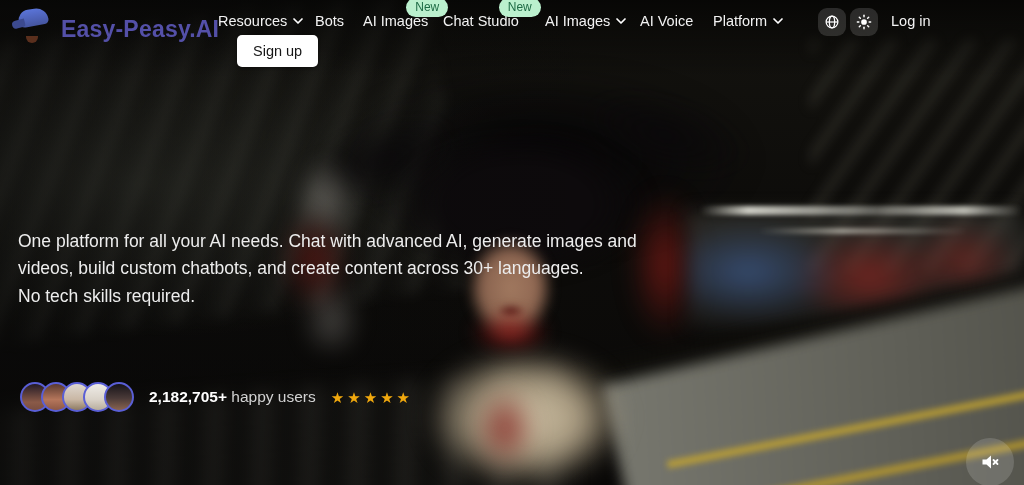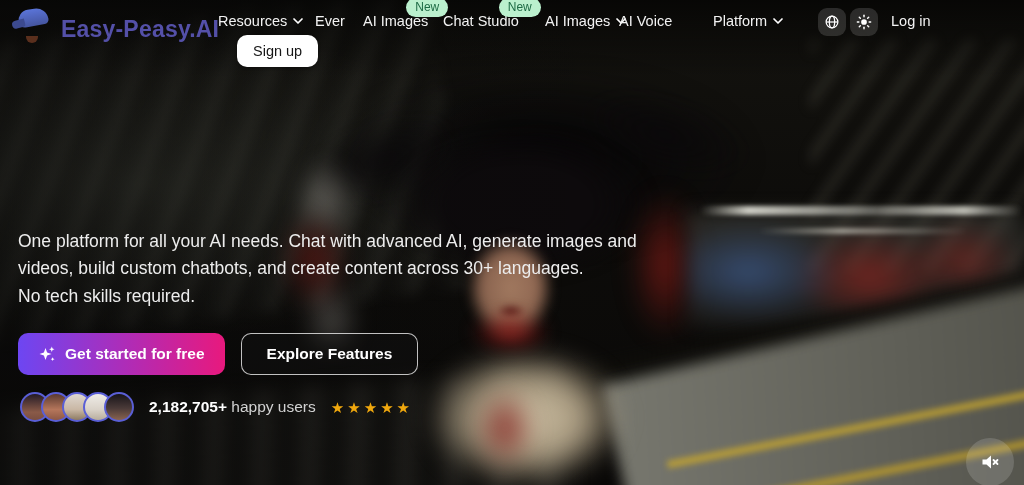--- a/index.html
+++ b/index.html
@@ -81,34 +81,34 @@
   .logo-text{font-size:23px;font-weight:700;color:#5450a8;letter-spacing:.2px;}
 
   .nav-item{position:absolute;top:13px;display:flex;align-items:center;gap:5px;color:#f2f2f2;
     font-size:14.5px;font-weight:500;cursor:pointer;white-space:nowrap;}
   .badge{position:absolute;top:-15px;font-size:12px;font-weight:500;color:#1e6b45;background:#bbf0ce;
     padding:2px 9px 3px;border-radius:999px;}
   .icon-btn{position:absolute;top:8px;width:28px;height:28px;border-radius:9px;border:none;cursor:pointer;
     background:rgba(255,255,255,.14);display:flex;align-items:center;justify-content:center;padding:0;}
   .login{position:absolute;left:891px;top:13px;color:#f2f2f2;font-size:14.5px;font-weight:500;cursor:pointer;}
   .signup-btn{position:absolute;left:237px;top:35px;background:#fff;color:#161616;border:none;cursor:pointer;
-    font-size:14.5px;font-weight:500;padding:8px 16px;border-radius:10px;box-shadow:0 1px 3px rgba(0,0,0,.35);}
+    font-size:14.5px;font-weight:500;padding:8px 16px;border-radius:5px;box-shadow:0 1px 3px rgba(0,0,0,.35);}
 
   
   .hero-title{position:absolute;left:18px;top:146px;margin:0;width:940px;color:#fff;
     font-size:46px;line-height:1.15;font-weight:700;letter-spacing:-1px;}
   .hero-desc{position:absolute;left:18px;top:228px;margin:0;width:655px;color:#ededed;
     font-size:17.5px;line-height:1.57;font-weight:400;white-space:pre-line;}
   .cta-row{position:absolute;left:18px;top:333px;display:flex;gap:16px;align-items:center;}
   .btn-primary{display:flex;align-items:center;gap:9px;height:42px;padding:0 20px;border:none;cursor:pointer;
     border-radius:10px;color:#fff;font-size:15.5px;font-weight:700;
     background:linear-gradient(90deg,#6d46f2 0%,#b22bb4 55%,#e8197d 100%);}
   .btn-secondary{height:42px;padding:0 25px;cursor:pointer;border-radius:10px;color:#fff;
     font-size:15.5px;font-weight:700;background:rgba(22,22,22,.30);border:1px solid rgba(255,255,255,.75);}
-  .proof{position:absolute;left:20px;top:392px;display:flex;align-items:center;}
+  .proof{position:absolute;left:20px;top:382px;display:flex;align-items:center;}
   .avatars{display:flex;}
   .avatar{width:30px;height:30px;border-radius:50%;border:2px solid #5a5fd6;margin-left:-9px;}
   .avatar:first-child{margin-left:0;}
   .av1{background:linear-gradient(180deg,#241b26 0%,#8a5a48 70%,#7a4e40);}
   .av2{background:linear-gradient(180deg,#5a3a30 0%,#b5765b 60%,#8e5844);}
   .av3{background:linear-gradient(180deg,#ded7cf 0%,#c9b7a4 60%,#8e7b63);}
   .av4{background:linear-gradient(180deg,#efece7 0%,#d9d2c8 60%,#b8ad9d);}
   .av5{background:linear-gradient(180deg,#171419 0%,#4a3a38 55%,#8a6450);}
   .proof-text{margin-left:15px;font-size:15.5px;color:#d2d2d2;}
   .proof-text b{color:#fff;font-weight:700;}
@@ -162,37 +162,37 @@
     <span class="logo-text">Easy-Peasy.AI</span>
   </div>
 
   <div class="nav-item" style="left:218px">
     <span>Resources</span>
     <svg width="12" height="12" viewBox="0 0 12 12">
         <polyline points="2,4 6,8 10,4" fill="none" stroke="#fff" stroke-width="1.7" stroke-linecap="round" stroke-linejoin="round"></polyline>
       </svg>
   </div>
   <div class="nav-item" style="left:315px">
-    <span>Ever</span>
+    <span>Bots</span>
   </div>
   <div class="nav-item" style="left:363px">
     <span>AI Images</span>
     <span class="badge" style="right:-20px">New</span>
   </div>
   <div class="nav-item" style="left:443px">
     <span>Chat Studio</span>
     <span class="badge" style="right:-22px">New</span>
   </div>
   <div class="nav-item" style="left:545px">
     <span>AI Images</span>
     <svg width="12" height="12" viewBox="0 0 12 12">
         <polyline points="2,4 6,8 10,4" fill="none" stroke="#fff" stroke-width="1.7" stroke-linecap="round" stroke-linejoin="round"></polyline>
       </svg>
   </div>
-  <div class="nav-item" style="left:619px">
+  <div class="nav-item" style="left:640px">
     <span>AI Voice</span>
   </div>
   <div class="nav-item" style="left:713px">
     <span>Platform</span>
     <svg width="12" height="12" viewBox="0 0 12 12">
         <polyline points="2,4 6,8 10,4" fill="none" stroke="#fff" stroke-width="1.7" stroke-linecap="round" stroke-linejoin="round"></polyline>
       </svg>
   </div>
 
   <button class="icon-btn" style="left:818px">
@@ -214,31 +214,20 @@
       <line x1="3.7" y1="14.3" x2="4.9" y2="13.1"></line>
         <line x1="13.1" y1="4.9" x2="14.3" y2="3.7"></line>
     </svg>
   </button>
   <span class="login">Log in</span>
   <button class="signup-btn">Sign up</button>
 
   <p class="hero-desc">One platform for all your AI needs. Chat with advanced AI, generate images and videos, build custom chatbots, and create content across 30+ languages.
 No tech skills required.</p>
 
-  <div class="cta-row">
-    <button class="btn-primary">
-      <svg width="18" height="18" viewBox="0 0 18 18" fill="#fff">
-        <path d="M7.5 3 L9.1 7.4 L13.5 9 L9.1 10.6 L7.5 15 L5.9 10.6 L1.5 9 L5.9 7.4 Z"></path>
-        <path d="M13.8 1.5 l.75 1.95 1.95 .75 -1.95 .75 -.75 1.95 -.75 -1.95 -1.95 -.75 1.95 -.75 z"></path>
-        <path d="M14.6 12.2 l.55 1.4 1.4 .55 -1.4 .55 -.55 1.4 -.55 -1.4 -1.4 -.55 1.4 -.55 z"></path>
-      </svg>
-      <span>Get started for free</span>
-    </button>
-    <button class="btn-secondary">Explore Features</button>
-  </div>
 
   <div class="proof">
     <div class="avatars">
       <div class="avatar av1"></div>
       <div class="avatar av2"></div>
       <div class="avatar av3"></div>
       <div class="avatar av4"></div>
       <div class="avatar av5"></div>
     </div>
     <span class="proof-text">

